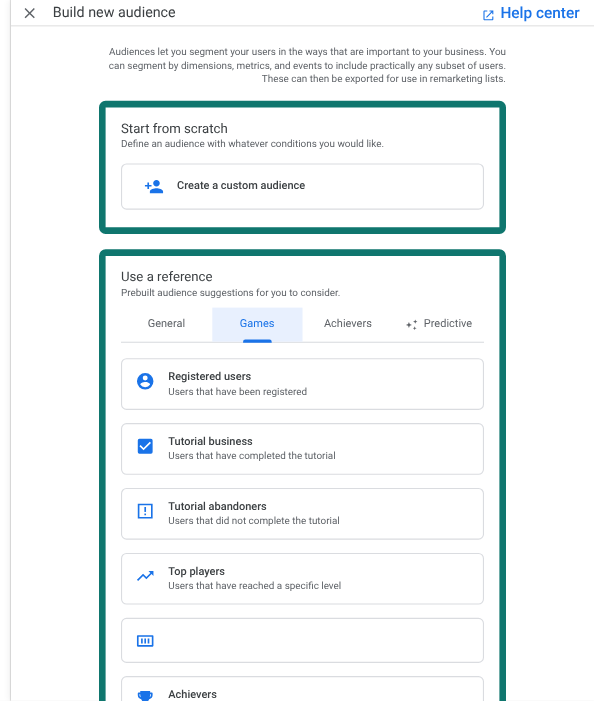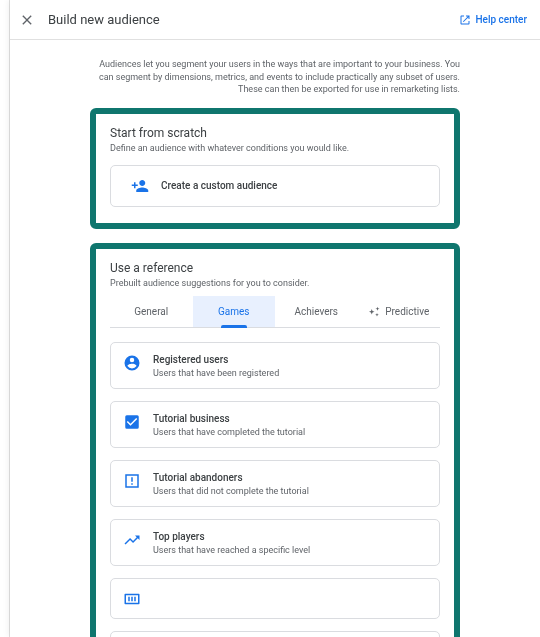--- a/index.html
+++ b/index.html
@@ -24,42 +24,42 @@
     left: 10px; top: 0;
     right: 0; bottom: 0;
     background: #ffffff;
     display: flex;
     flex-direction: column;
     box-shadow: -2px 0 6px rgba(0,0,0,0.06);
   }
   .topbar {
     display: flex;
     align-items: center;
-    height: 40px;
+    height: 24px;
     border-bottom: 1px solid #e0e0e0;
     padding: 0 13px 0 8px;
   }
   .close-x {
     width: 18px; height: 18px;
     display: flex; align-items: center; justify-content: center;
     color: #5f6368;
     cursor: pointer;
     margin-right: 12px;
   }
   .topbar-title {
     font-size: 13px;
     color: #3c4043;
   }
   .spacer { flex: 1; }
   .help-link {
     display: flex;
-    align-items: flex-start;
+    align-items: flex-end;
     gap: 5px;
     color: #1a73e8;
-    font-size: 10px;
+    font-size: 14px;
     font-weight: 500;
     cursor: pointer;
   }
   .help-link svg { width: 12px; height: 12px; }
   .content {
     flex: 1;
     overflow: auto;
     padding: 18px 80px 24px 80px;
   }
   .intro {

